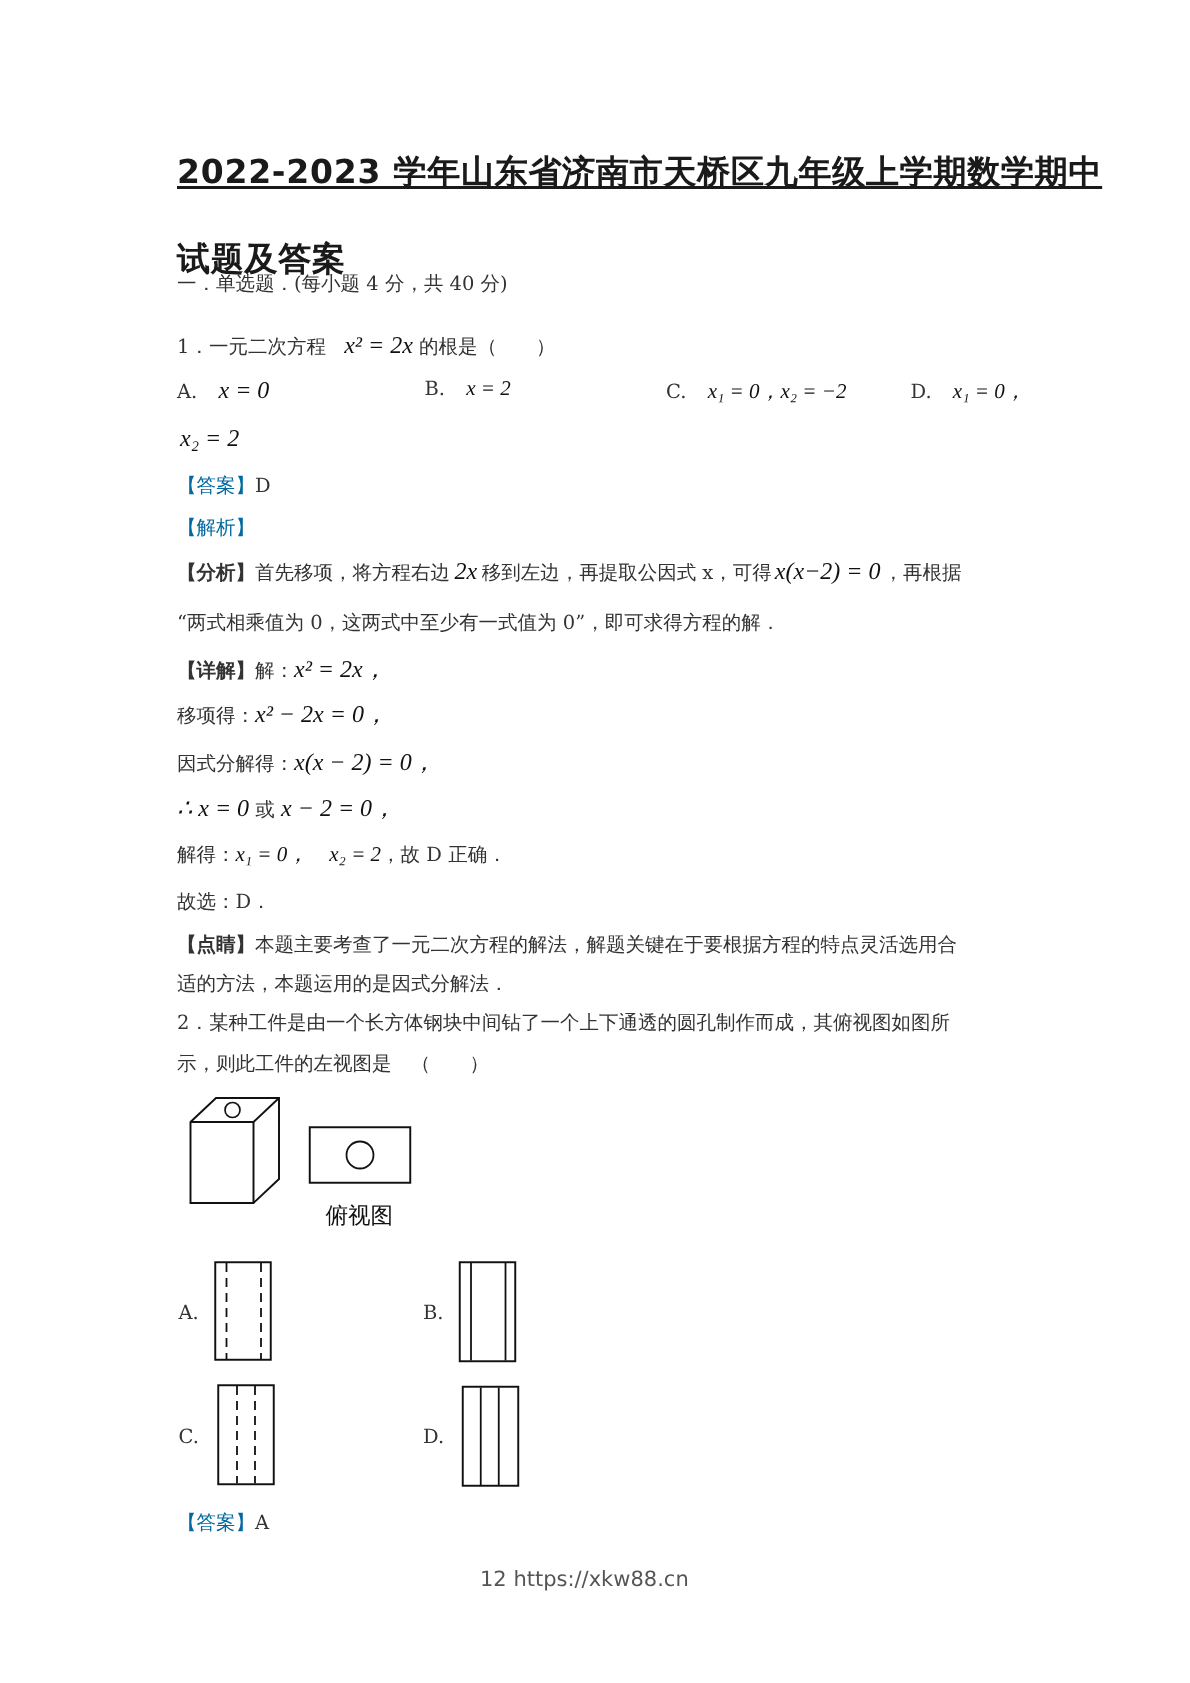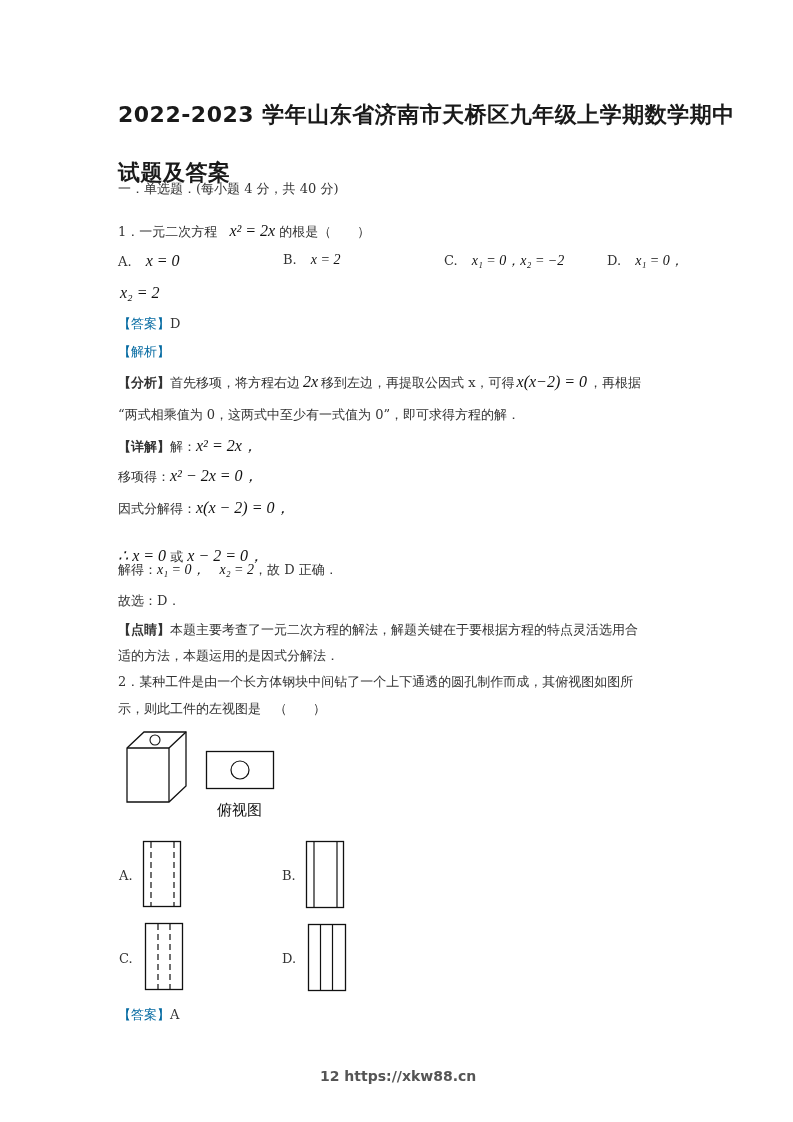--- a/index.html
+++ b/index.html
@@ -12,21 +12,21 @@
   .math { font-family: "Liberation Serif", "DejaVu Serif", serif; font-style: italic; font-size: 16px; color: #111; }
   .tag { color: #0369a1; }
   .tagb { font-weight: bold; }
   .footer { font-family: "DejaVu Sans", "Liberation Sans", sans-serif; font-size: 14px; color: #555; }
   .fig-caption { font-family: "DejaVu Sans", "Liberation Sans", sans-serif; font-size: 15px; color: #111; }
   svg { position: absolute; overflow: visible; }
 </style>
 </head>
 <body>
 
-<div class="abs title" style="left:118px; top:100px;">2022-2023 学年山东省济南市天桥区九年级上学期数学期中</div>
+<div class="abs title" style="left:118px; top:100px;text-decoration:underline;">2022-2023 学年山东省济南市天桥区九年级上学期数学期中</div>
 <div class="abs title" style="left:118px; top:158px;">试题及答案</div>
 
 <div class="abs line" style="left:118px; top:180px;">一．单选题．(每小题 4 分，共 40 分)</div>
 
 <div class="abs line" style="left:118px; top:222px;">
   <span>1．一元二次方程</span>
   <span class="math" style="margin-left:8px;">x² = 2x</span>
   <span>的根是（　　）</span>
 </div>
 
@@ -60,21 +60,21 @@
 
 <div class="abs line" style="left:118px; top:436px;">
   <span class="tagb">【详解】</span><span>解：</span><span class="math">x² = 2x，</span>
 </div>
 <div class="abs line" style="left:118px; top:466px;">
   <span>移项得：</span><span class="math">x² − 2x = 0，</span>
 </div>
 <div class="abs line" style="left:118px; top:498px;">
   <span>因式分解得：</span><span class="math">x(x − 2) = 0，</span>
 </div>
-<div class="abs line" style="left:118px; top:546px;">
+<div class="abs line" style="left:118px; top:529px;">
   <span class="math">∴ x = 0</span>
   <span>或</span>
   <span class="math">x − 2 = 0，</span>
 </div>
 <div class="abs line" style="left:118px; top:561px;">
   <span>解得：</span><span class="math" style="font-size:14px;">x₁ = 0，　x₂ = 2</span><span>，故 D 正确．</span>
 </div>
 <div class="abs line" style="left:118px; top:592px;">故选：D．</div>
 
 <div class="abs line" style="left:118px; top:621px;">
@@ -124,13 +124,13 @@
 <svg style="left:308px; top:924px;" width="38" height="67">
   <rect x="0.5" y="0.5" width="37" height="66" fill="none" stroke="#111" stroke-width="1.3"></rect>
   <line x1="12.5" y1="1" x2="12.5" y2="66" stroke="#111" stroke-width="1.2"></line>
   <line x1="24.5" y1="1" x2="24.5" y2="66" stroke="#111" stroke-width="1.2"></line>
 </svg>
 
 <div class="abs line" style="left:118px; top:1006px;">
   <span class="tag">【答案】</span><span>A</span>
 </div>
 
-<div class="abs footer" style="left:320px; top:1068px;font-weight:bold;">12 https://xkw88.cn</div>
+<div class="abs footer" style="left:320px; top:1045px;">12 https://xkw88.cn</div>
 
 </body></html>

